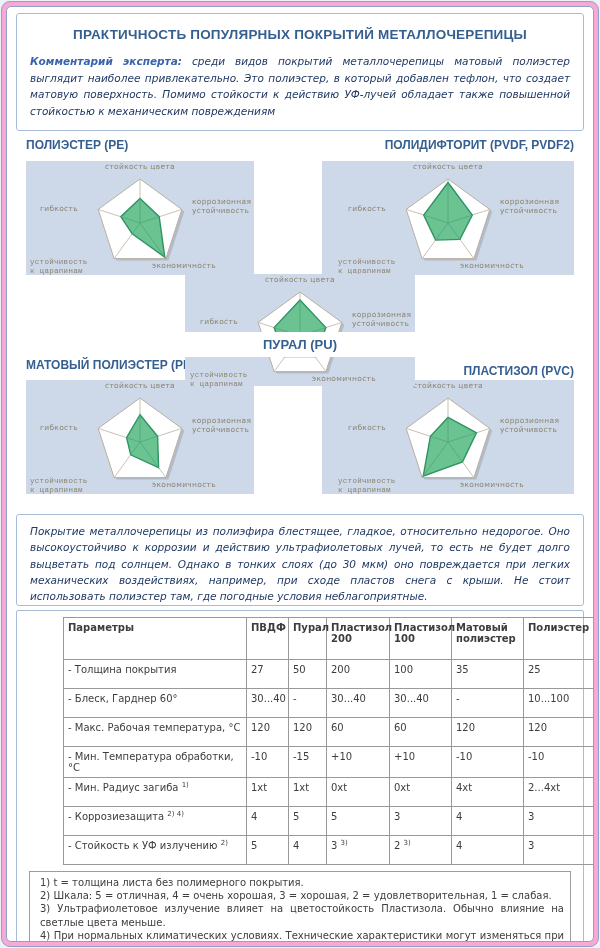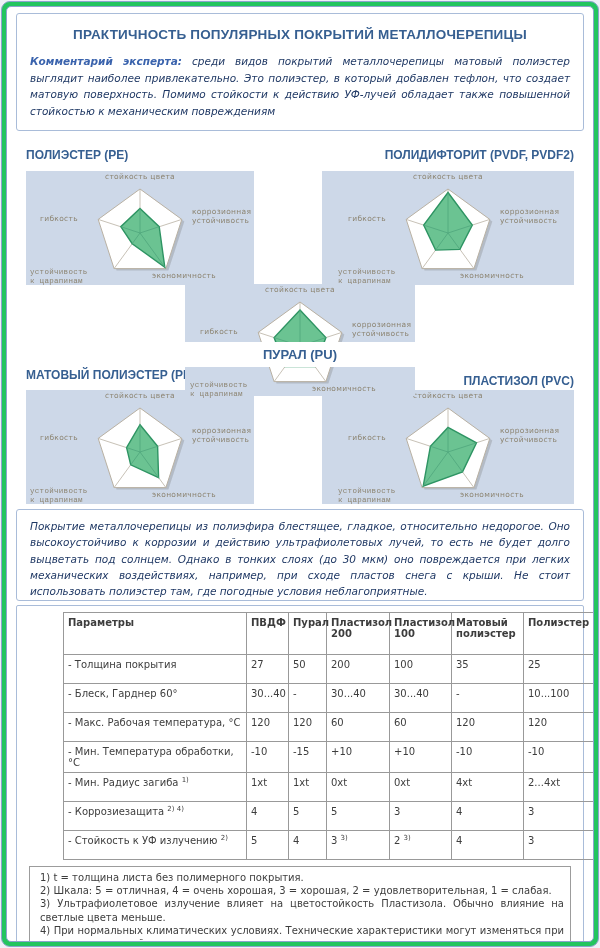--- a/index.html
+++ b/index.html
@@ -2,21 +2,21 @@
 <html lang="ru"><head>
 <meta charset="utf-8">
 <style>
   * { margin:0; padding:0; box-sizing:border-box; }
   body {
     width:600px; height:948px; background:#eef1f7;
     font-family:"DejaVu Sans", sans-serif;
   }
   .frame {
     width:598px; height:946px; margin:1px;
-    background:#22c55e; border:1px solid #8ba3cc; border-radius:9px;
+    background:#f9a8d4; border:1px solid #8ba3cc; border-radius:9px;
     padding:4px;
   }
   .page {
     width:100%; height:100%;
     background:#ffffff; border:1px solid #8ba3cc; border-radius:5px;
     padding:6px 9px;
     overflow:hidden;
   }
   
   .intro-box {
@@ -27,21 +27,21 @@
     text-align:center; font-family:"Liberation Sans", sans-serif;
     font-size:13.5px; font-weight:bold; color:#365f91;
     margin:4px 0 11px 0; letter-spacing:0.2px;
   }
   .expert {
     font-style:italic; font-size:10.5px; line-height:1.58;
     color:#1f3864; text-align:justify;
   }
   .expert .lead { font-weight:bold; color:#3a63ad; }
   
-  .charts-section { position:relative; height:362px; margin-top:13px; }
+  .charts-section { position:relative; height:362px; margin-top:3px; }
   .chart-title {
     position:absolute; font-family:"Liberation Sans", sans-serif;
     font-size:12px; font-weight:bold; color:#365f91; white-space:nowrap;
   }
   .t-pe   { top:4px;  left:10px; }
   .t-pvdf { top:4px;  right:10px; }
   .t-pema { top:224px; left:10px; }
   .t-pvc  { top:230px; right:10px; }
   .panel {
     position:absolute; background:#cdd8e8; height:114px;
@@ -70,21 +70,21 @@
     background:#ffffff; z-index:4;
     display:flex; align-items:center; justify-content:center;
   }
   .pu-band span {
     font-family:"Liberation Sans", sans-serif; font-size:13px;
     font-weight:bold; color:#365f91;
   }
   
   .para-box {
     border:1px solid #a9bcd9; border-radius:3px;
-    padding:8px 13px; margin-top:3px; height:92px;
+    padding:8px 13px; margin-top:18px; height:92px;
     font-style:italic; font-size:10.5px; line-height:1.55;
     color:#1f3864; text-align:justify;
   }
   
   .table-box {
     border:1px solid #a9bcd9; border-radius:2px;
     padding:6px 6px 0 6px; margin-top:4px;
   }
   table.spec {
     border-collapse:collapse; table-layout:fixed; width:537px;

